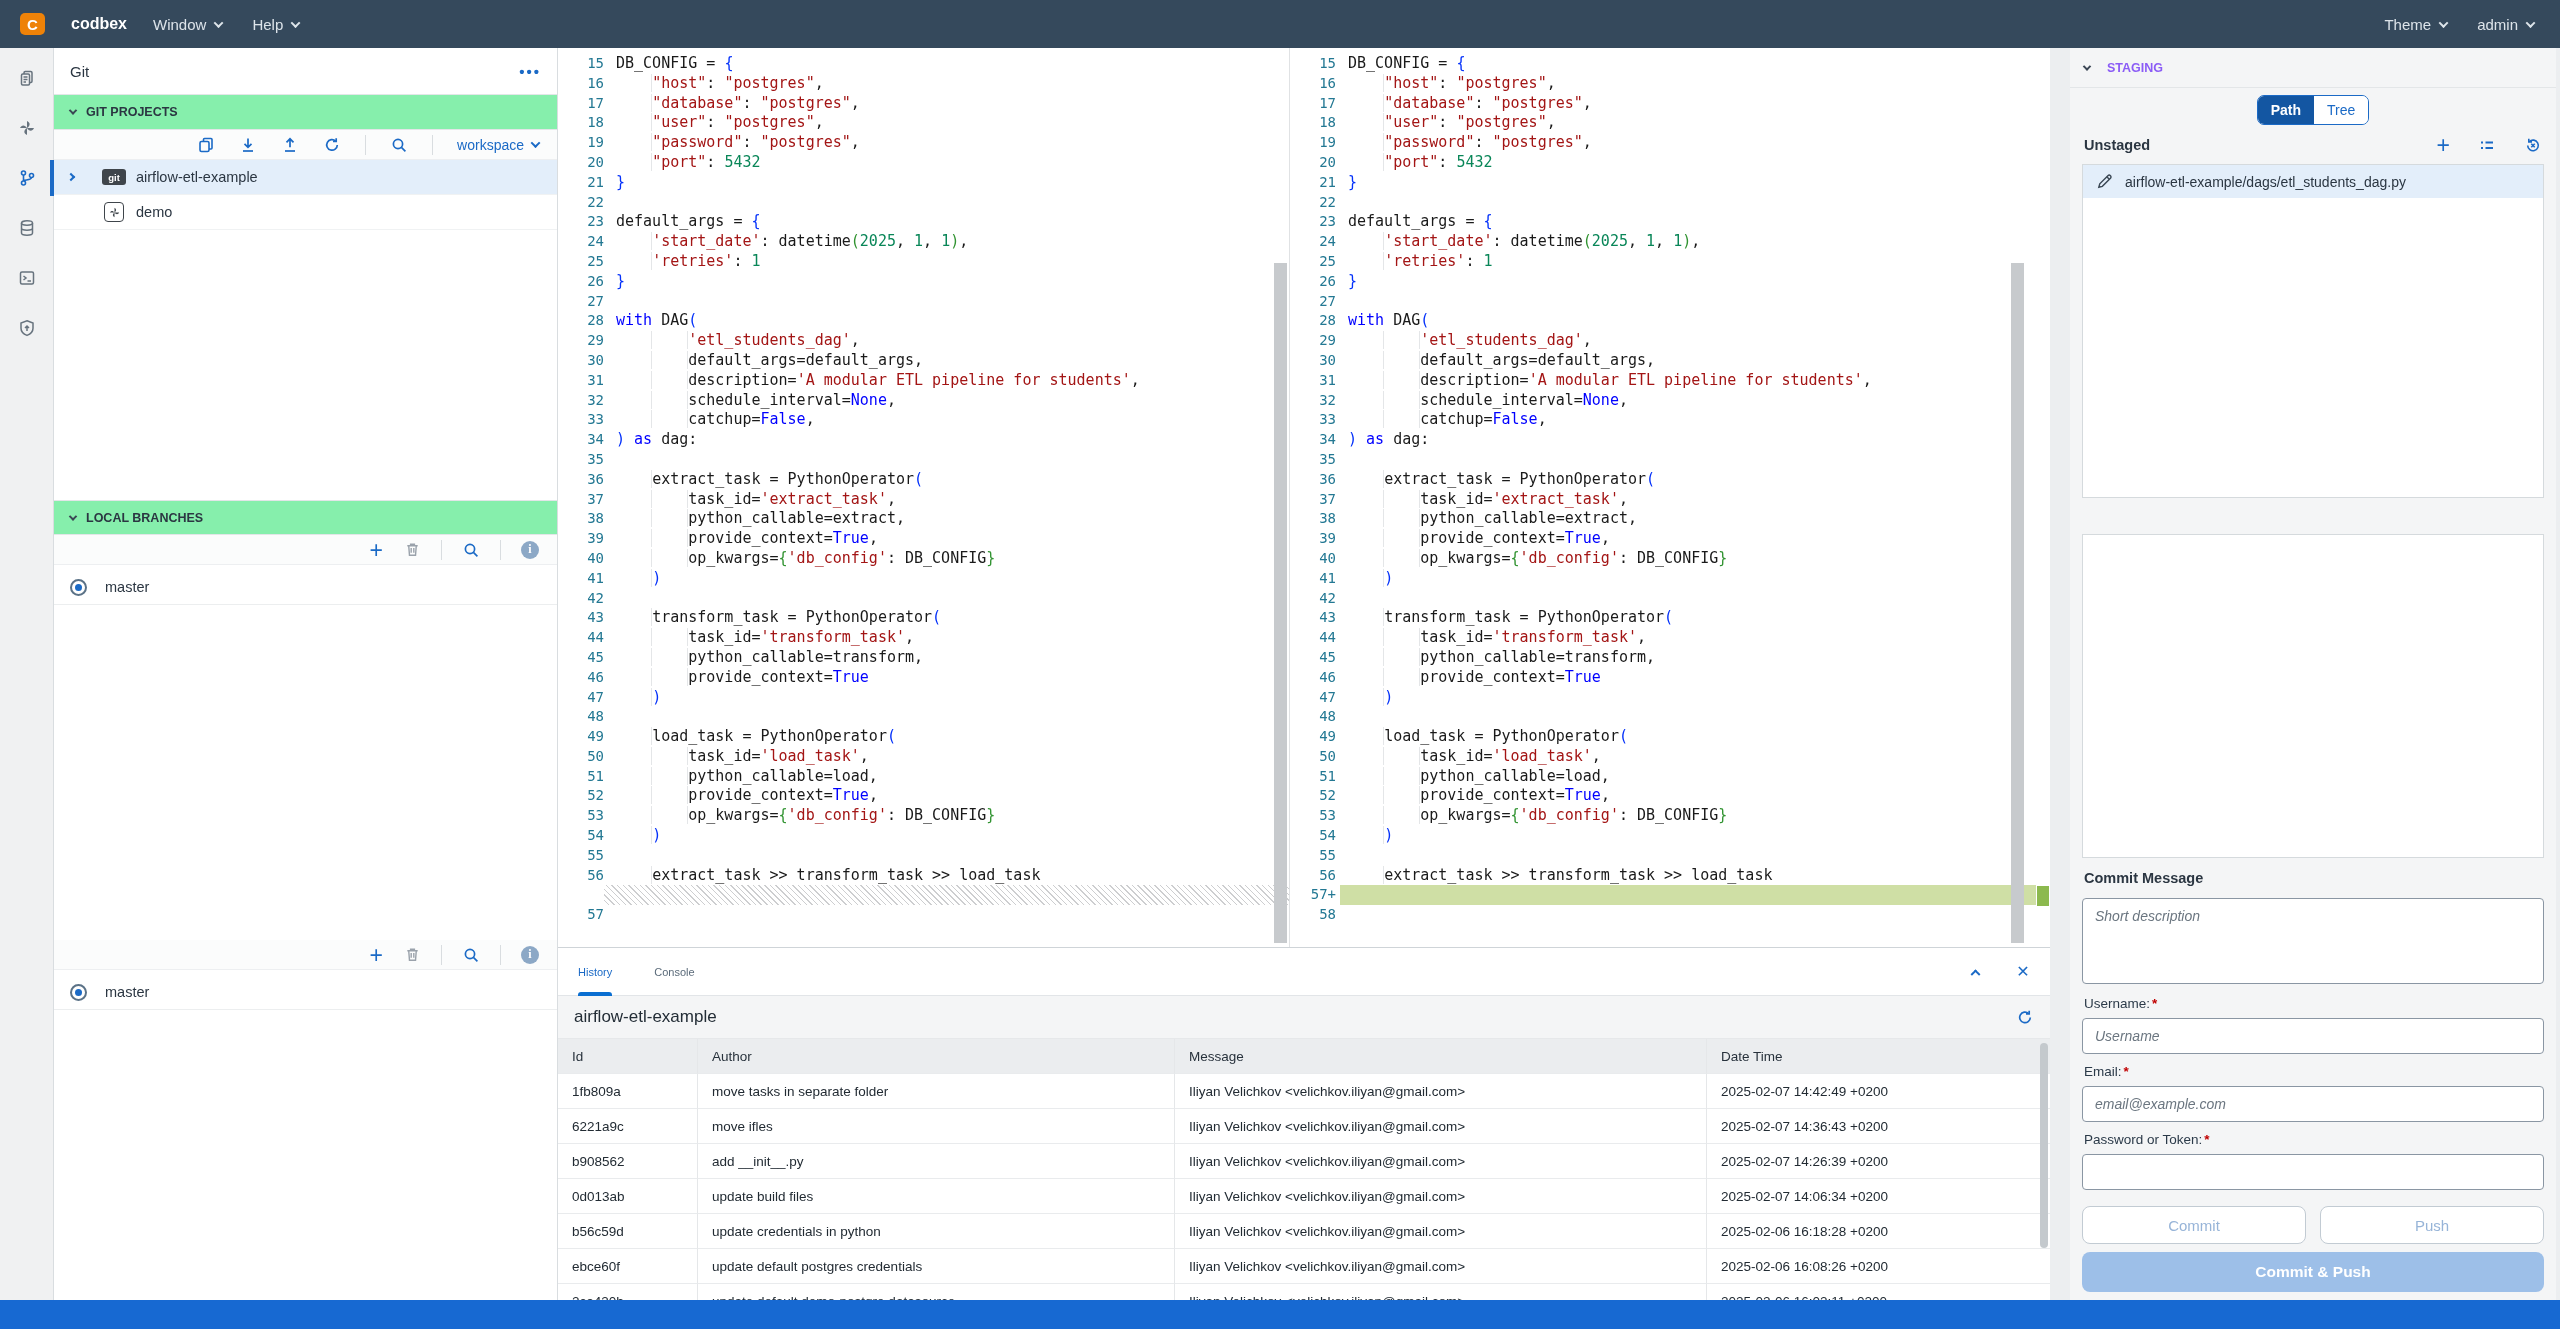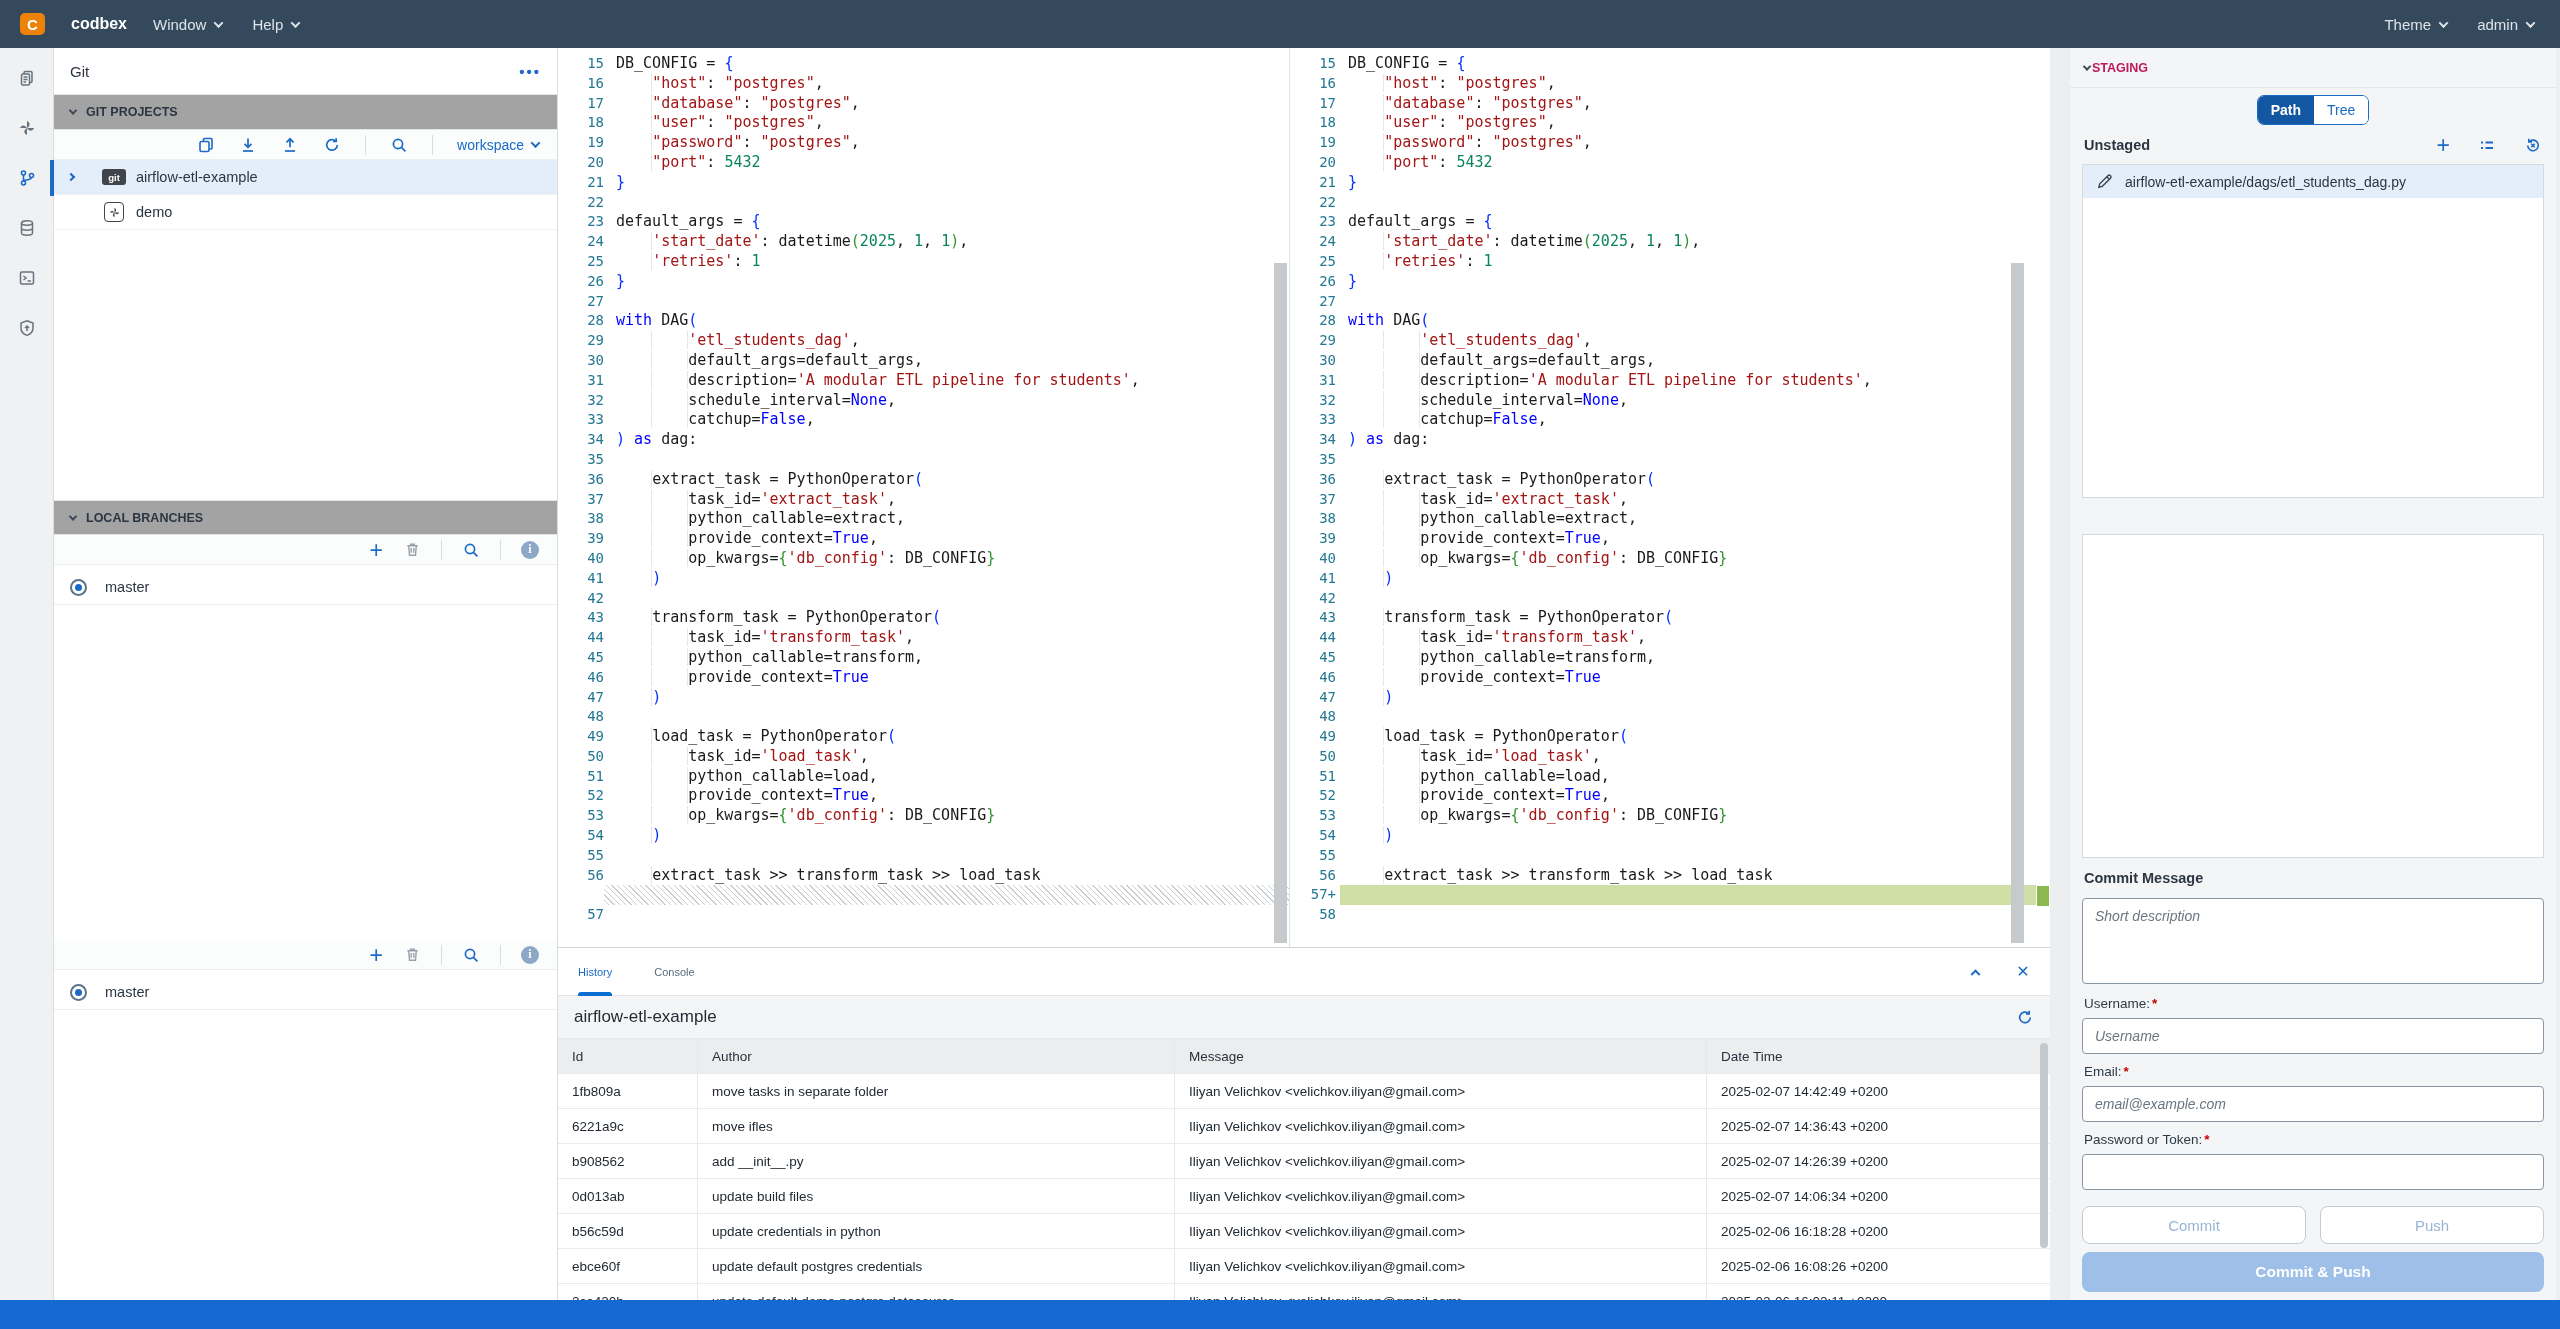--- a/index.html
+++ b/index.html
@@ -27,21 +27,21 @@
   .rail-item{width:54px;height:36px;display:flex;align-items:center;justify-content:center;position:relative;color:#67737e;}
   .rail-item.active{color:var(--accent);}
   .rail-item.active::after{content:'';position:absolute;right:0;top:0;width:4px;height:36px;background:var(--accent);}
 
   
   .gitpanel{position:absolute;left:54px;top:48px;width:504px;height:1252px;background:#fff;border-right:1px solid #d9dde0;}
   .gp-title{position:absolute;left:0;top:0;right:0;height:47px;border-bottom:1px solid #e3e6e8;display:flex;align-items:center;padding:0 16px;background:#fff;}
   .gp-title .t{font-size:15px;color:#2b3642;}
   .gp-title .sp{flex:1;}
   .dots{color:var(--accent);font-weight:bold;font-size:15px;letter-spacing:2px;}
-  .sec-h{position:absolute;left:0;right:0;height:35px;background:#a3a3a3;border-top:1px solid #e3e6e8;border-bottom:1px solid #e3e6e8;display:flex;align-items:center;gap:10px;padding:0 16px;font-size:12.5px;font-weight:bold;color:#2b3642;}
+  .sec-h{position:absolute;left:0;right:0;height:35px;background:#86efac;border-top:1px solid #e3e6e8;border-bottom:1px solid #e3e6e8;display:flex;align-items:center;gap:10px;padding:0 16px;font-size:12.5px;font-weight:bold;color:#2b3642;}
   .sec-h .chev{width:6px;height:6px;color:#3a4654;}
   .sec-tb{position:absolute;left:0;right:0;height:30px;background:#fbfcfc;border-bottom:1px solid #edeff1;display:flex;align-items:center;justify-content:flex-end;gap:24px;padding:0 18px;}
   .sec-tb .sep{width:1px;height:20px;background:#d9dde0;}
   .icn{width:18px;height:18px;display:inline-flex;align-items:center;justify-content:center;color:var(--accent);}
   .icn svg{display:block;}
   .icn.gray{color:#9aa2ab;}
   .txtbtn{color:var(--accent);font-size:14px;display:flex;align-items:center;gap:8px;}
   .plusg{color:var(--accent);font-size:23px;font-weight:400;line-height:18px;}
   .infoicon{width:18px;height:18px;border-radius:50%;background:#8ca8c6;color:#fff;font-size:12px;font-weight:bold;display:flex;align-items:center;justify-content:center;font-family:"Liberation Serif",serif;}
   .plist{position:absolute;left:0;right:0;background:#fff;overflow:hidden;}
@@ -88,21 +88,21 @@
   .btitle{height:43px;background:#f4f5f6;display:flex;align-items:center;padding:0 16px;font-size:17px;color:#232d36;border-bottom:1px solid #e6e8ea;}
   .btitle .sp{flex:1;}
   .htable{display:grid;grid-template-columns:140px 477px 532px 1fr;}
   .hcell{height:35px;line-height:35px;padding:0 14px;font-size:13.5px;color:#222b33;border-bottom:1px solid #e9ebed;border-right:1px solid #e5e7e9;overflow:hidden;white-space:nowrap;}
   .hcell.last{border-right:none;}
   .hcell.hd{background:#ebedef;color:#28323c;}
   .bvthumb{position:absolute;right:2px;top:95px;width:8px;height:205px;background:#c4c9cd;border-radius:4px;}
 
   
   .staging{position:absolute;left:2070px;top:48px;width:486px;height:1252px;background:#f4f5f6;}
-  .st-h{position:absolute;left:0;top:0;right:0;height:40px;display:flex;align-items:center;gap:2px;padding:0 14px;font-size:12.5px;font-weight:bold;color:#be185d;border-bottom:1px solid #e3e6e8;}
+  .st-h{position:absolute;left:0;top:0;right:0;height:40px;display:flex;align-items:center;gap:17px;padding:0 14px;font-size:12.5px;font-weight:bold;color:#8b5cf6;border-bottom:1px solid #e3e6e8;}
   .st-h .chev{width:6px;height:6px;color:#3a4654;}
   .segwrap{position:absolute;left:0;top:47px;right:0;height:31px;display:flex;justify-content:center;}
   .seg{display:flex;border:1px solid var(--accent);border-radius:7px;overflow:hidden;height:30px;background:#fff;}
   .seg .opt{padding:0 13px;font-size:14px;display:flex;align-items:center;color:var(--accent);background:#fff;}
   .seg .opt.active{background:var(--accent_dark);color:#fff;font-weight:bold;}
   .grouprow{position:absolute;left:0;right:0;height:30px;display:flex;align-items:center;padding:0 14px;gap:28px;}
   .grouprow .lbl{font-size:14.5px;font-weight:bold;color:#2b3642;flex:1;}
   .filebox{position:absolute;left:12px;right:12px;background:#fff;border:1px solid #d5dadd;overflow:hidden;}
   .frow{height:33px;display:flex;align-items:center;gap:12px;padding:0 12px;font-size:14px;color:#2b3642;}
   .frow.sel{background:var(--selection_bg);}

